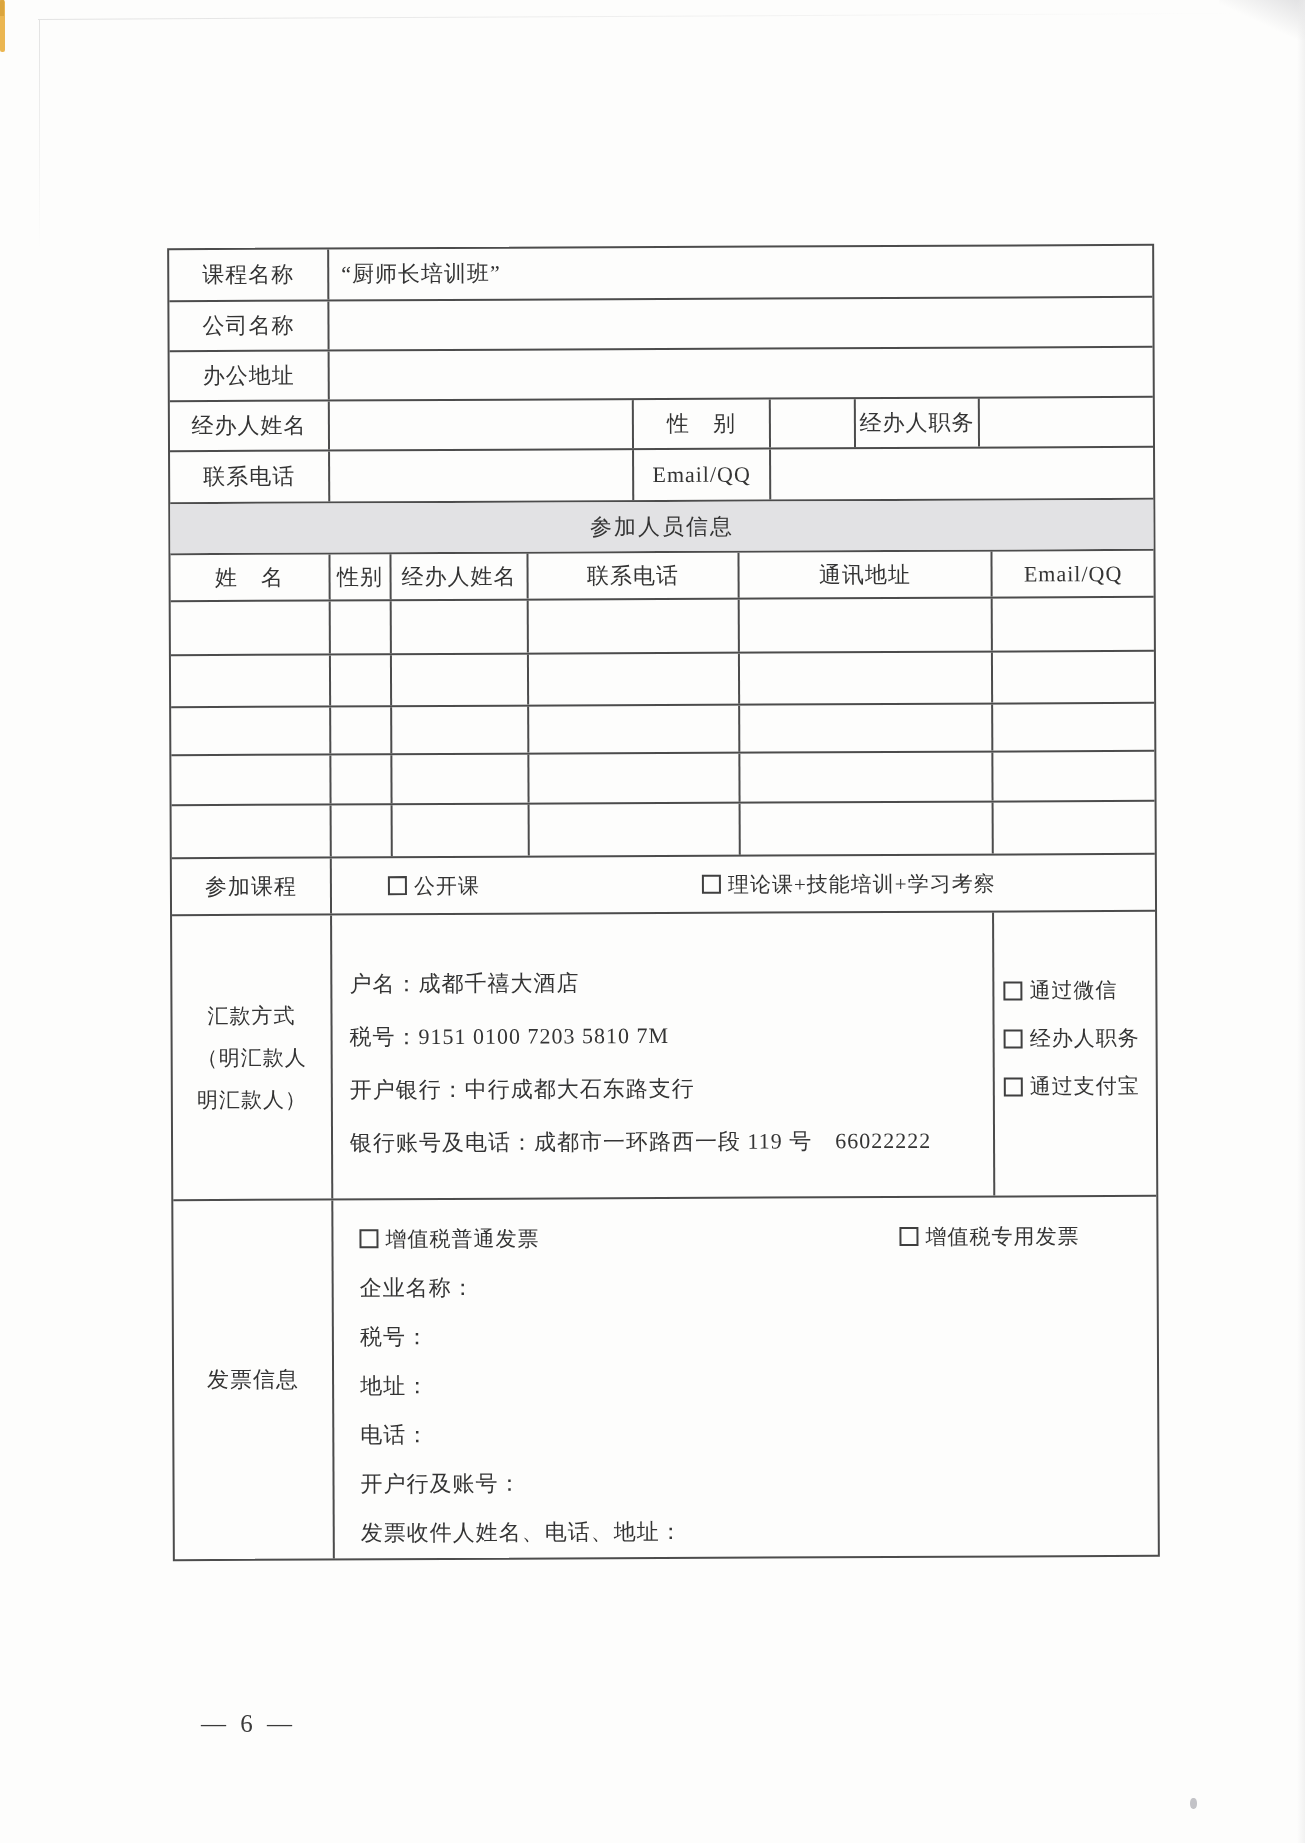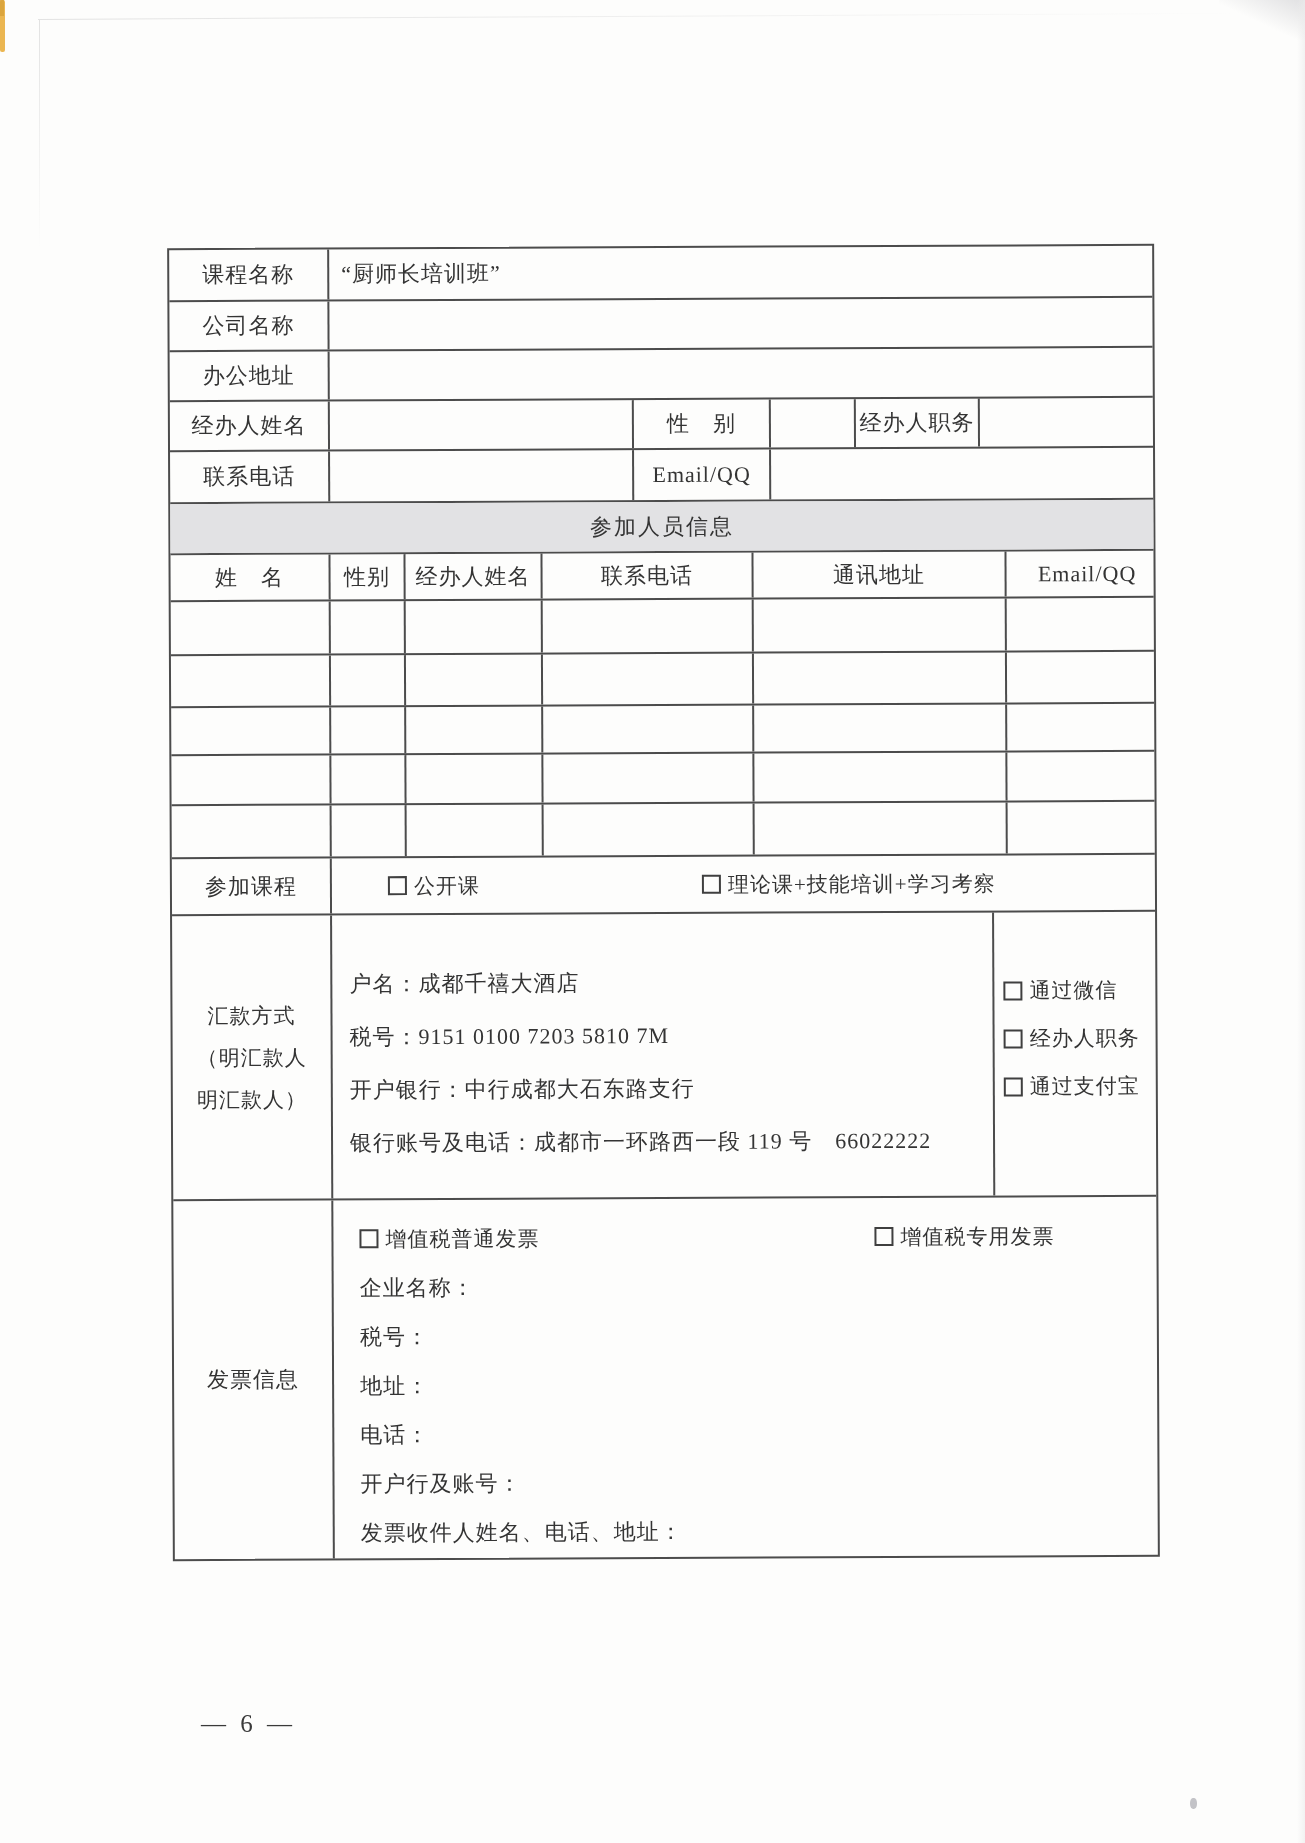--- a/index.html
+++ b/index.html
@@ -49,21 +49,21 @@
         display:flex; align-items:center; justify-content:center;
         letter-spacing:1px; }
   .td:last-child { border-right:none; }
   .td.left { justify-content:flex-start; }
 
   .h52{height:52px} .h50{height:50px} .h51{height:51px} .h47{height:47px}
   .h54{height:54px} .h48{height:48px} .h53{height:53px} .h57{height:57px}
   .h285{height:285px} .h358{height:358px}
 
   .w160{width:160px} .w304{width:304px} .w137{width:137px} .w85{width:85px}
-  .w136{width:124px} .w161{width:161px} .w421{width:421px} .w61{width:75px}
+  .w136{width:124px} .w161{width:161px} .w421{width:421px} .w61{width:61px}
   .w211{width:211px} .w253{width:253px} .w823{width:823px} .w662{width:662px}
 
   .band { background:#e2e2e4; font-size:22px; letter-spacing:2px; }
   .value-pad { padding-left:12px; }
 
   
   .cb { display:inline-block; width:19px; height:19px; border:2px solid #3f3f3f;
         margin-right:7px; flex-shrink:0; }
   .opt { display:flex; align-items:center; font-size:21px; letter-spacing:1px; }
 
@@ -77,21 +77,21 @@
                  padding:54px 0 0 17px; gap:23px; font-size:22px; }
   .pay-content div { line-height:30px; }
   .pay-methods { flex-direction:column; align-items:flex-start; justify-content:flex-start;
                  padding:64px 0 0 9px; gap:20px; }
 
   
   .inv-content { flex-direction:column; align-items:stretch; justify-content:flex-start;
                  padding-top:14px; }
   .inv-line { height:50px; display:flex; align-items:center; padding-left:26px;
               position:relative; font-size:22px; letter-spacing:1px; }
-  .inv-right { position:absolute; left:541px; top:50%; transform:translateY(-50%); }
+  .inv-right { position:absolute; left:566px; top:50%; transform:translateY(-50%); }
 
   
   .page-number {
     position:absolute; left:201px; top:1710px;
     font-size:25px; letter-spacing:4px; color:#3a3a3a;
   }
 </style>
 </head>
 <body>
 

